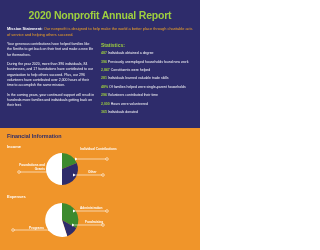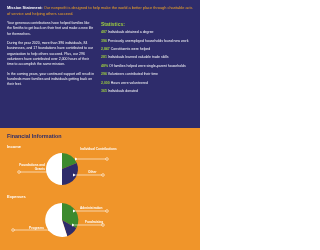--- a/index.html
+++ b/index.html
@@ -106,20 +106,21 @@
     font-weight: bold;
   }
 </style>
 </head>
 <body>
 
 <div id="page">
 
   <div class="navy-section">
 
+    <div class="report-title">2020 Nonprofit Annual Report</div>
 
     <div class="mission-line">
       <span class="mission-label">Mission Statement:</span><span> Our nonprofit is designed to help make the world a better place through charitable acts of service and helping others succeed.</span>
     </div>
 
     <div class="cols">
 
       <div class="col-left">
         <div class="body-para">Your generous contributions have helped families like the Smiths to get back on their feet and make a new life for themselves.</div>
         <div class="body-para">During the year 2020, more than 396 individuals, 84 businesses, and 17 foundations have contributed to our organization to help others succeed. Plus, our 296 volunteers have contributed over 2,000 hours of their time to accomplish the same mission.</div>

